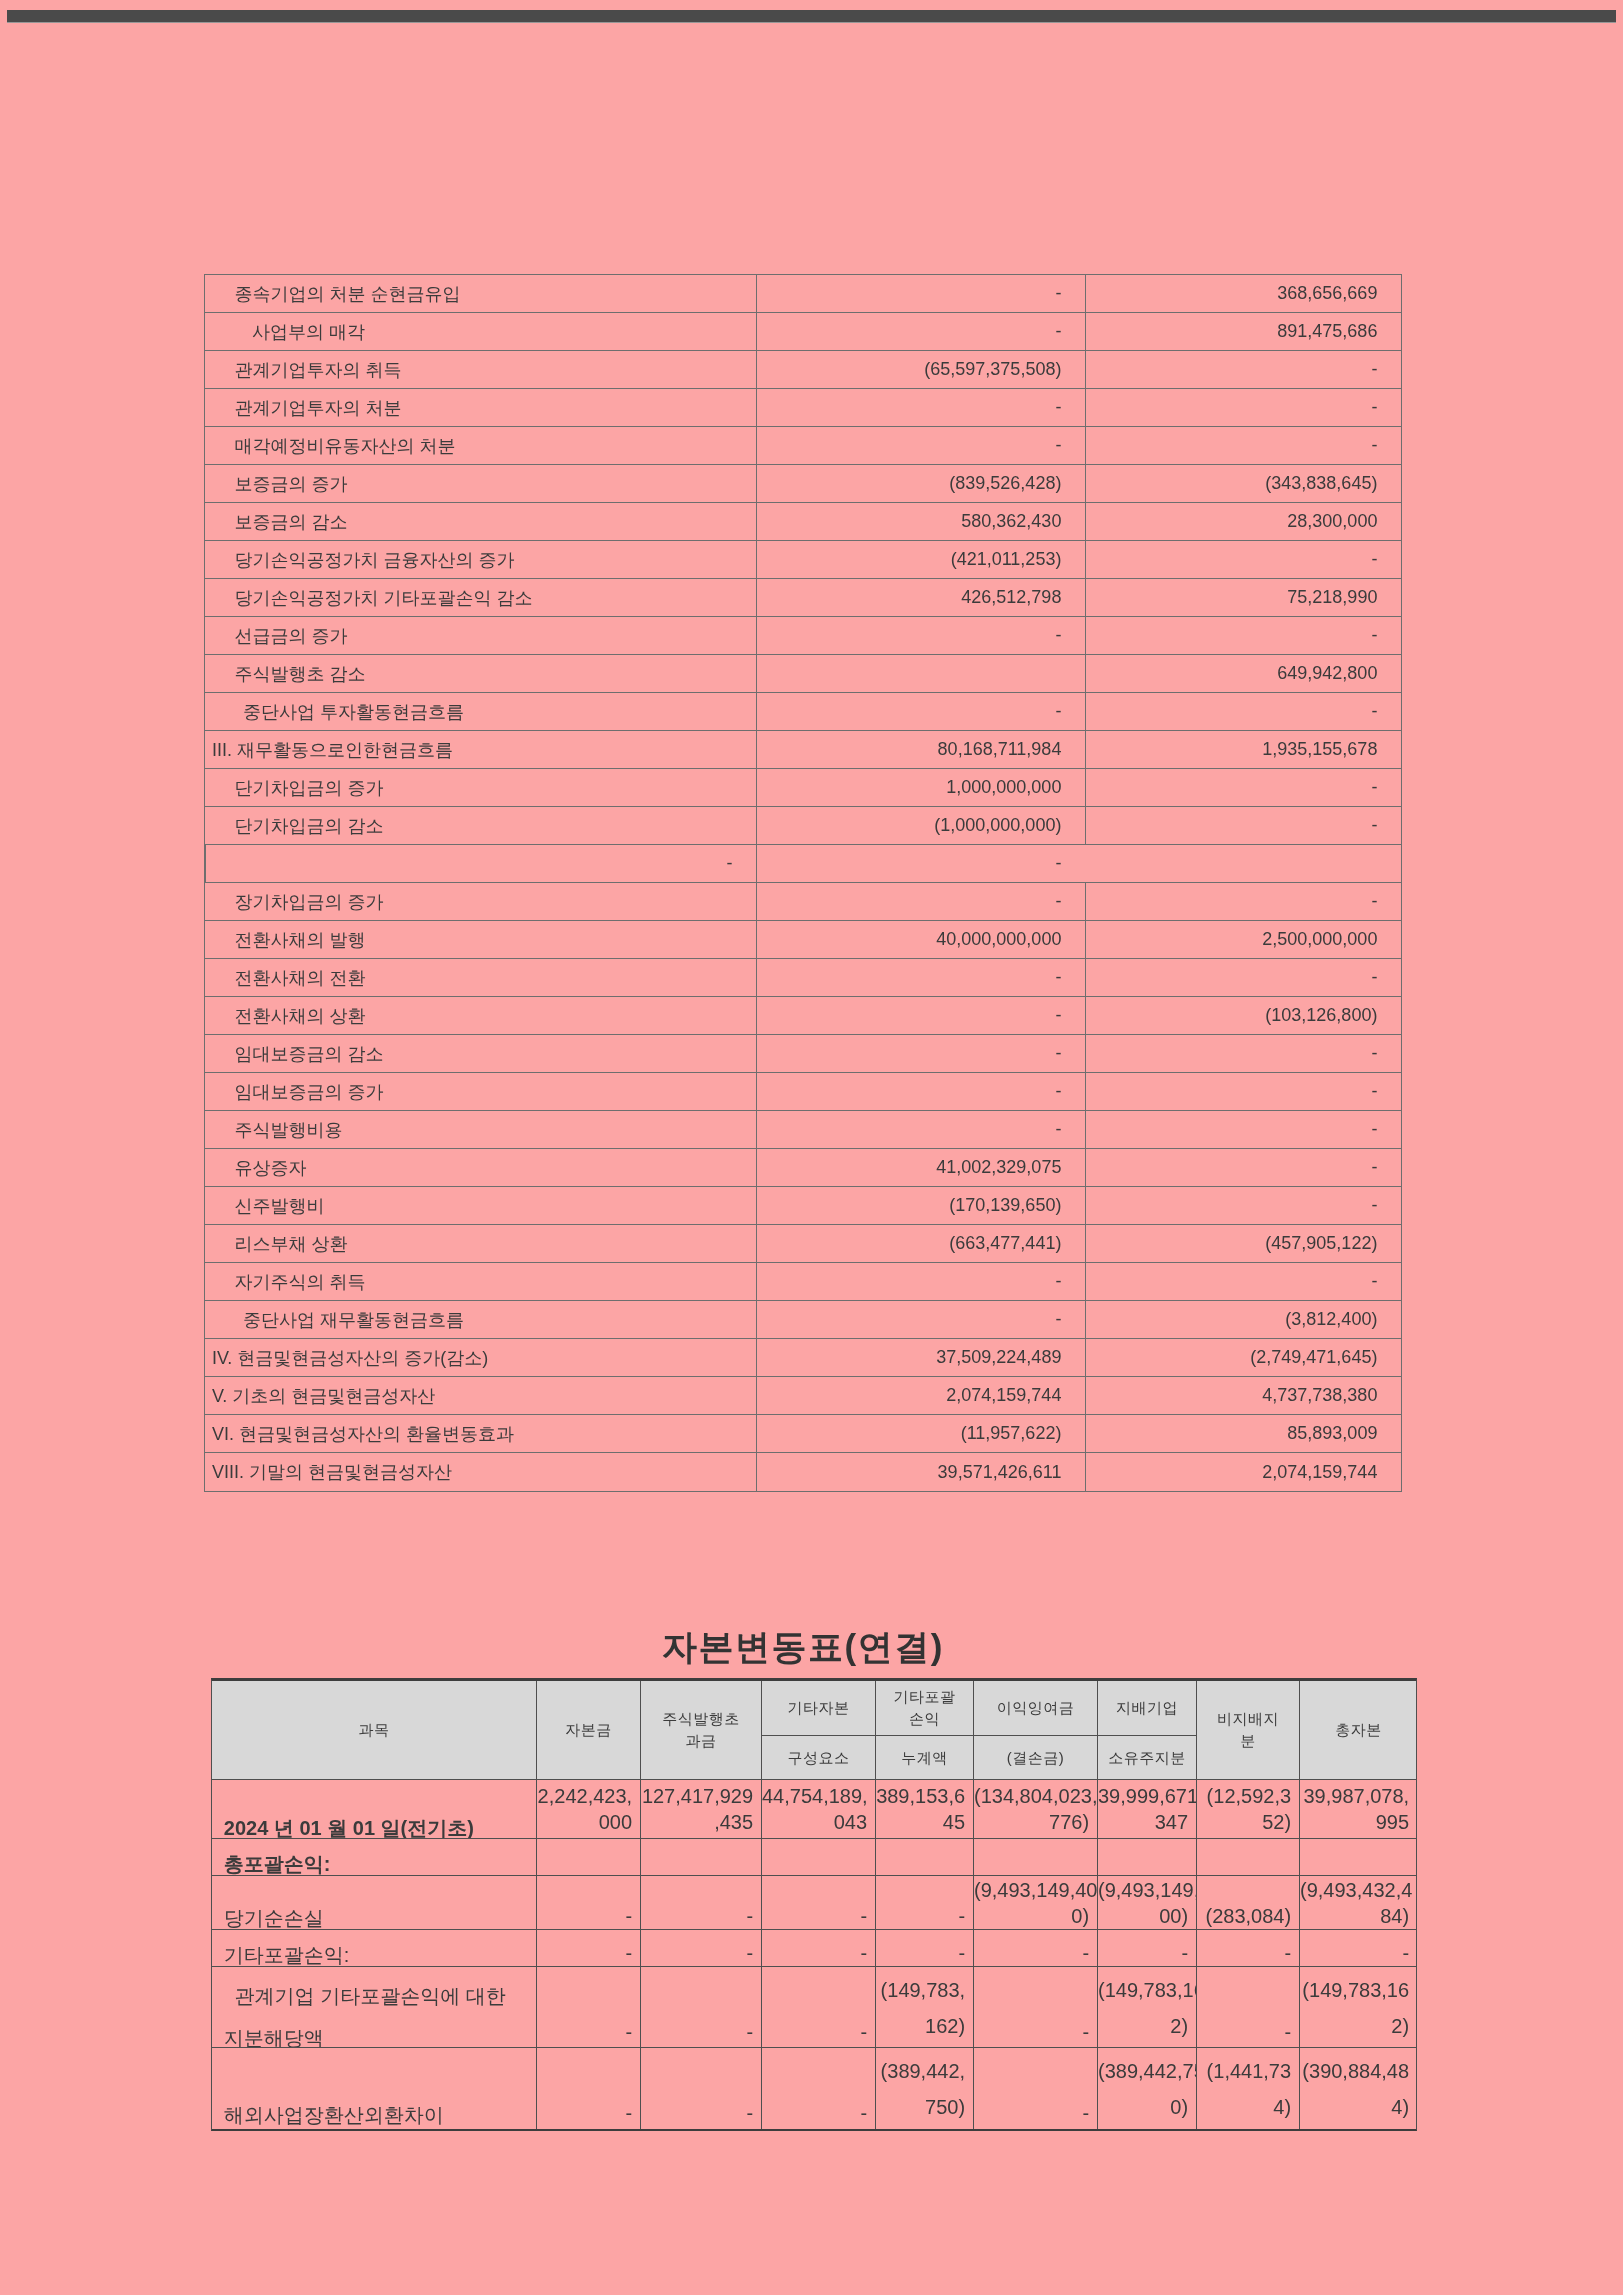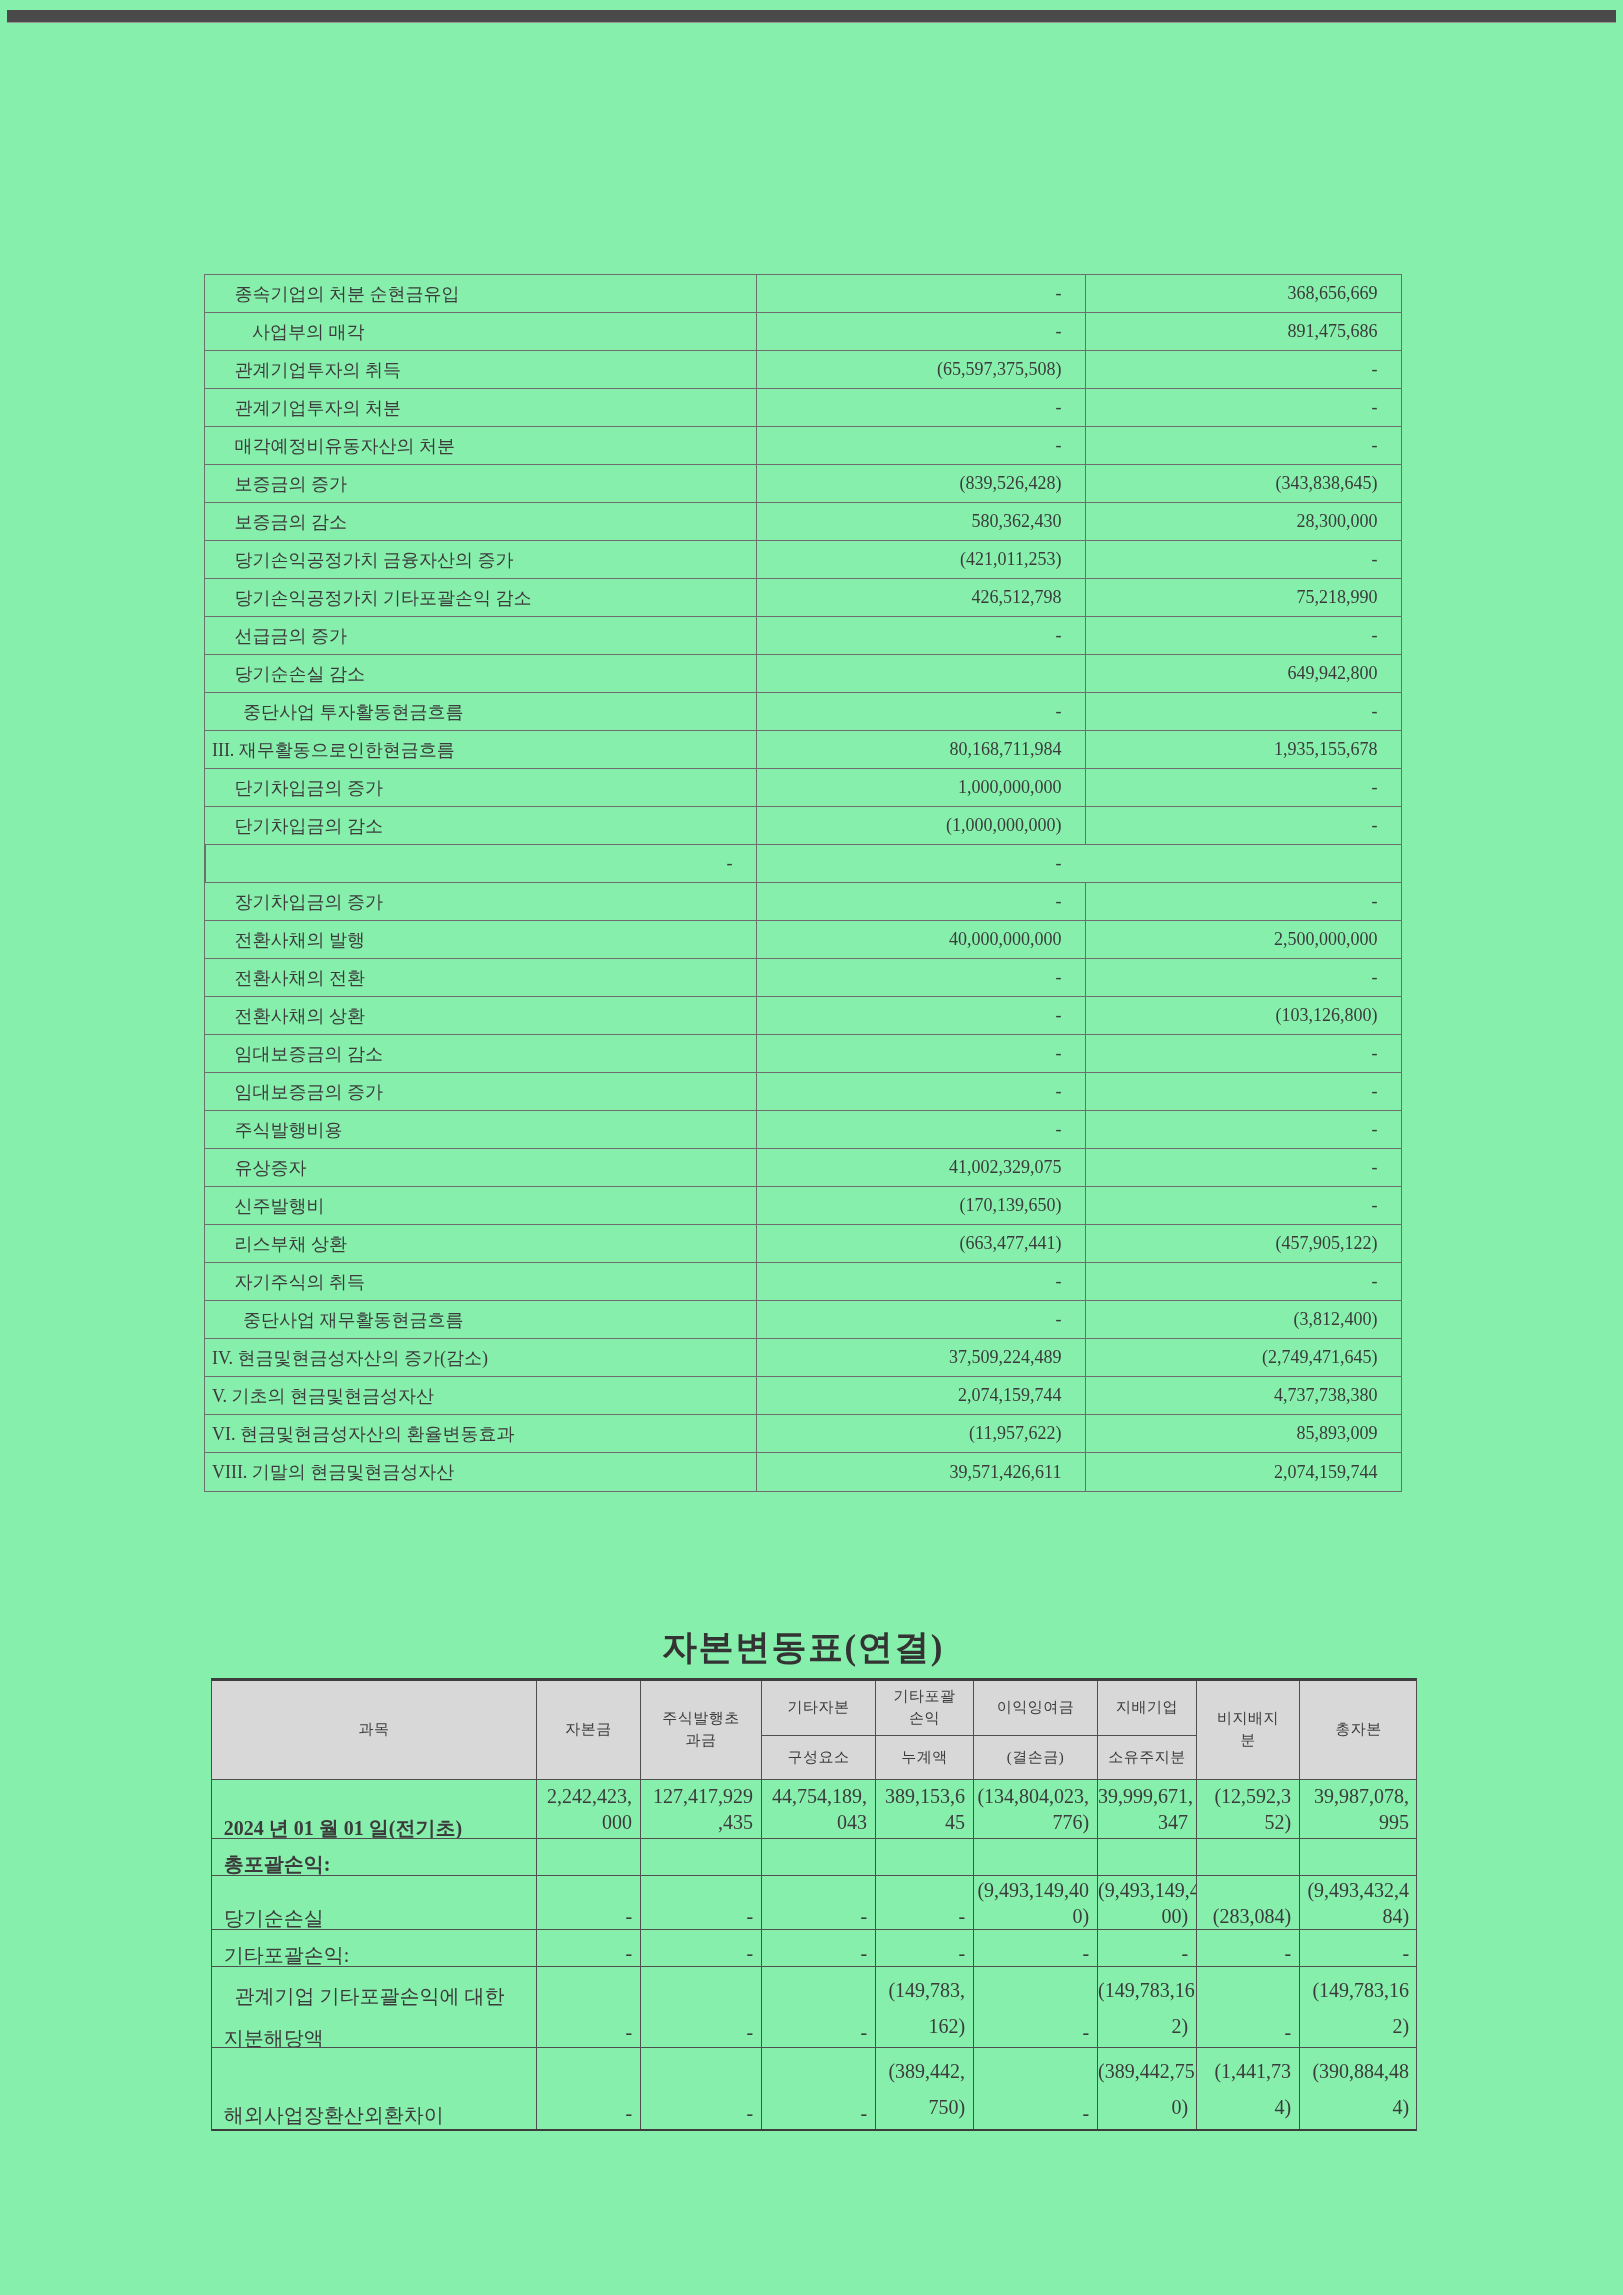--- a/index.html
+++ b/index.html
@@ -1,17 +1,17 @@
 <!DOCTYPE html>
 <html style="font-size:7.9px"><head>
 <meta charset="utf-8">
 <style>
   html,body{margin:0;padding:0;background:#e8e8e8;}
-  .page{position:relative;width:1623px;height:2295px;background:#86efac;overflow:hidden;
-        font-family:Liberation Serif, serif;color:#3b3b3b;}
+  .page{position:relative;width:1623px;height:2295px;background:#fca5a5;overflow:hidden;
+        font-family:Liberation Sans, sans-serif;color:#3b3b3b;}
   .scan-bar{position:absolute;left:6.9px;top:9.8px;width:1609px;height:11.8px;background:#4a4a4a;border-bottom:1.5px solid #979797;}
 
   
   .t1{position:absolute;left:204px;top:274px;width:1198px;border:1px solid #6e6e6e;box-sizing:border-box;}
   .t1 .r{display:grid;grid-template-columns:551px 329px 316px;height:38px;border-bottom:1px solid #6e6e6e;box-sizing:border-box;}
   .t1 .r:last-child{border-bottom:none;}
   .t1 .c{display:flex;align-items:center;font-size:18px;box-sizing:border-box;overflow:hidden;}
   .t1 .L{padding-left:29.4px;}
   .t1 .L.lvl0{padding-left:6.9px;}
   .t1 .L.lvl1x{padding-left:38px;}
@@ -104,21 +104,21 @@
         <div class="c L lvl1">당기손익공정가치 기타포괄손익 감소</div>
         <div class="c N">426,512,798</div>
         <div class="c N">75,218,990</div>
       </div>
     <div class="r">
         <div class="c L lvl1">선급금의 증가</div>
         <div class="c N">-</div>
         <div class="c N">-</div>
       </div>
     <div class="r">
-        <div class="c L lvl1">당기순손실 감소</div>
+        <div class="c L lvl1">주식발행초 감소</div>
         <div class="c N"></div>
         <div class="c N">649,942,800</div>
       </div>
     <div class="r">
         <div class="c L lvl1x">중단사업 투자활동현금흐름</div>
         <div class="c N">-</div>
         <div class="c N">-</div>
       </div>
     <div class="r">
         <div class="c L lvl0">III. 재무활동으로인한현금흐름</div>

